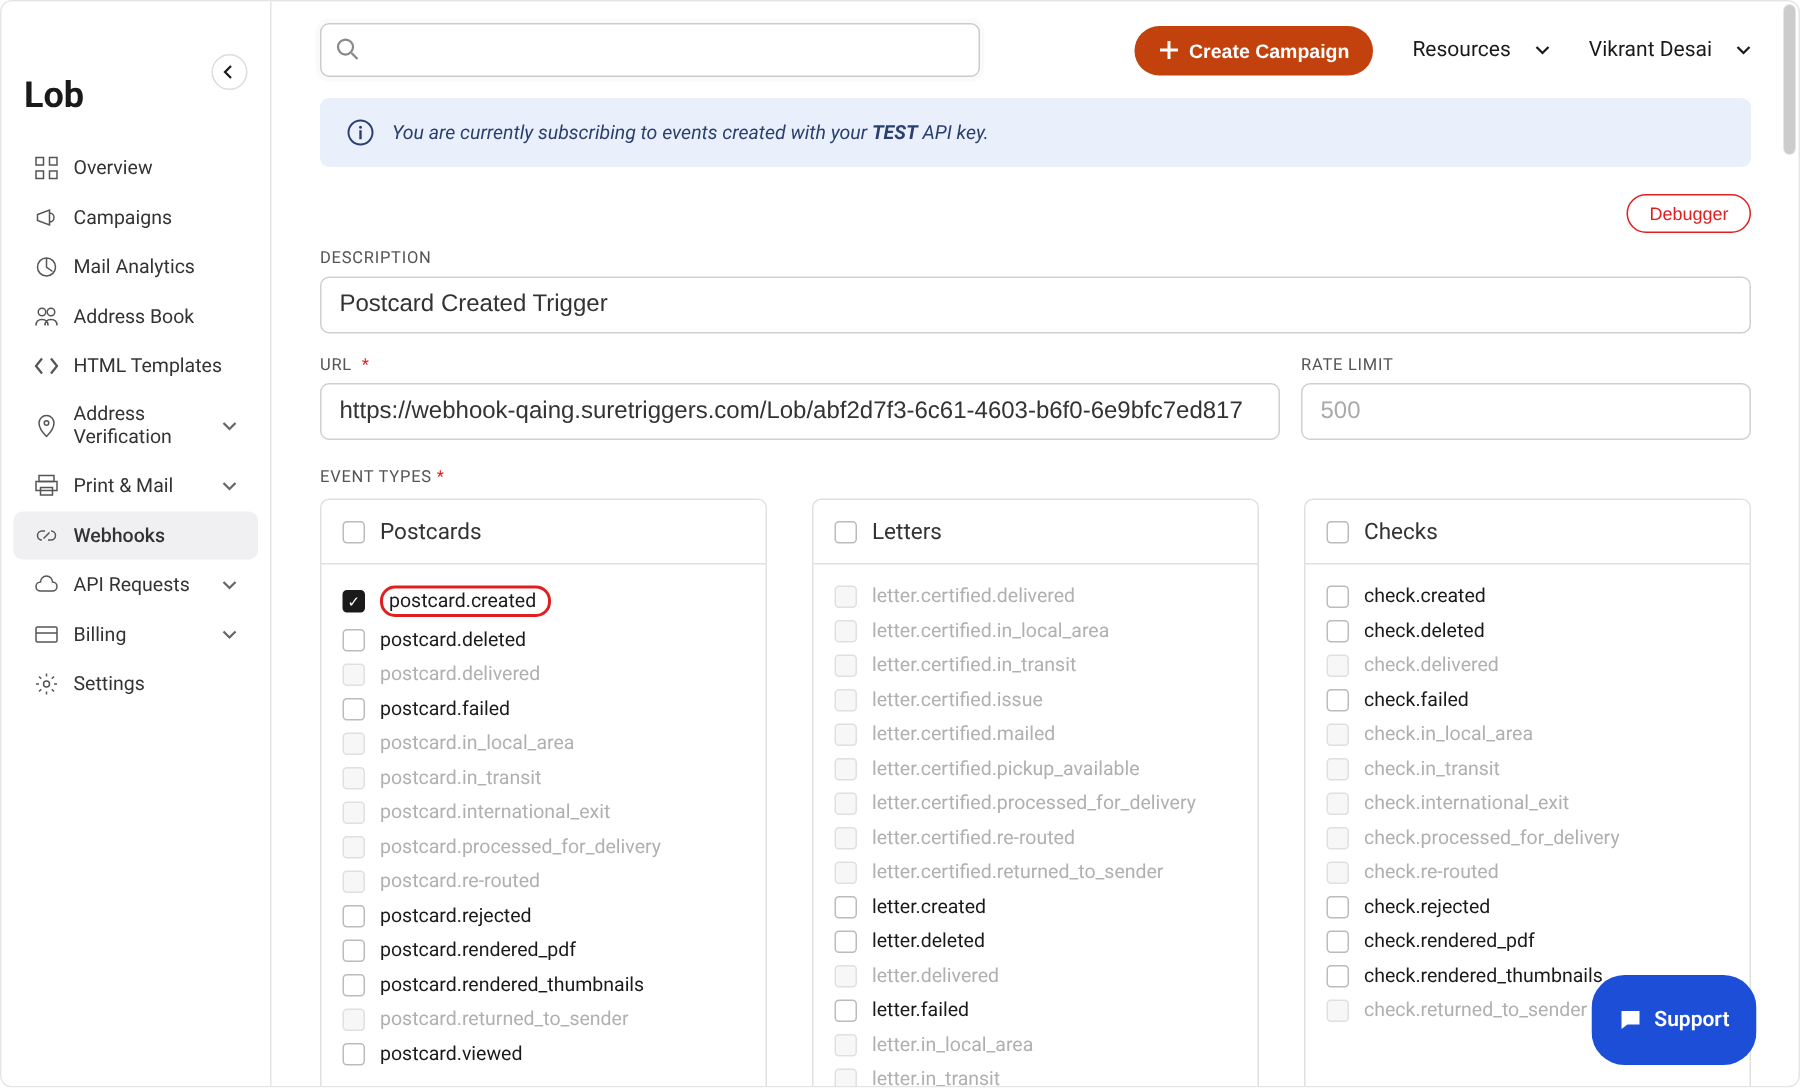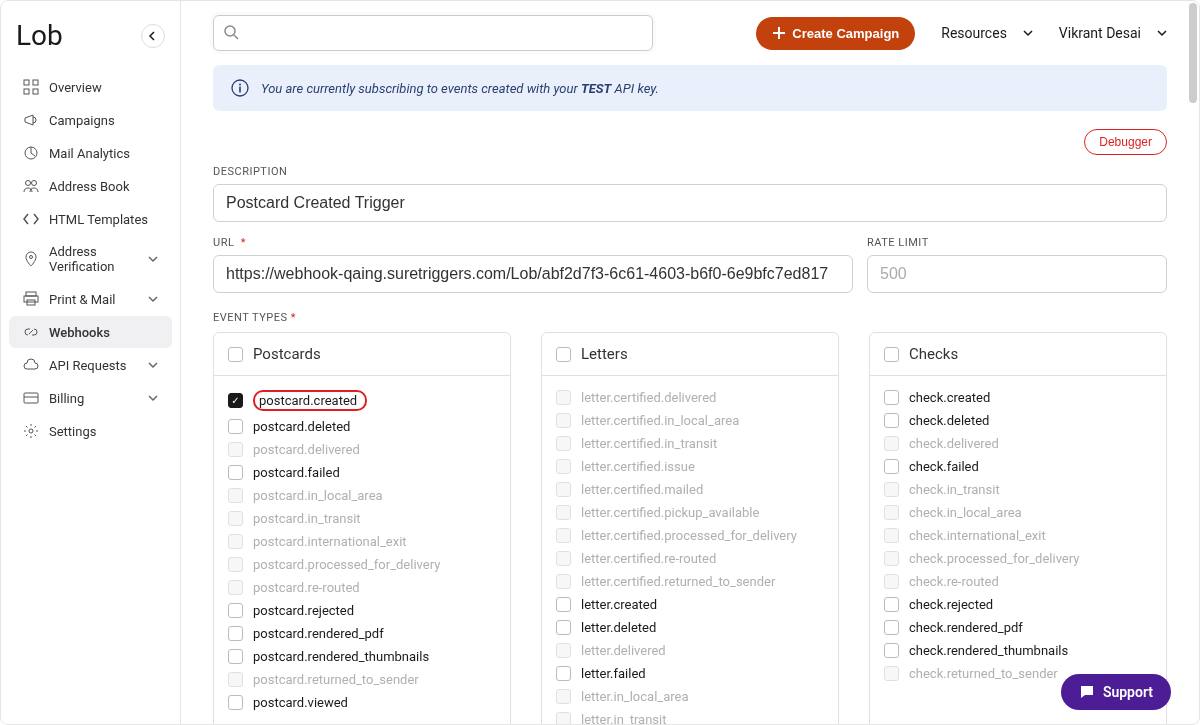--- a/index.html
+++ b/index.html
@@ -1,20 +1,20 @@
 <!DOCTYPE html>
 <html><head>
 <meta charset="utf-8">
 <style>
 * { margin: 0; padding: 0; box-sizing: border-box; }
 body { font-family: -apple-system, BlinkMacSystemFont, 'Segoe UI', Roboto, sans-serif; background: #fff; color: #1a1a1a; font-size: 14px; }
 .app { display: flex; width: 1200px; height: 725px; border: 1px solid #e5e5e5; border-radius: 8px; overflow: hidden; position: relative; }
 .sidebar { width: 180px; background: #fff; border-right: 1px solid #e5e5e5; display: flex; flex-direction: column; padding-top: 10px; }
 .logo-row { display: flex; align-items: center; justify-content: space-between; padding: 8px 15px 18px; }
-.logo { font-size: 28px; font-weight: 400; }
+.logo { font-size: 24px; font-weight: 700; margin-top: 30px; }
 .collapse-btn { width: 24px; height: 24px; border: 1px solid #ddd; border-radius: 50%; display: flex; align-items: center; justify-content: center; cursor: pointer; font-size: 12px; }
 .nav-item { display: flex; align-items: center; gap: 10px; padding: 8px 14px; cursor: pointer; color: #333; font-size: 13px; border-radius: 6px; margin: 1px 8px; position: relative; }
 .nav-item.active { background: #f0f0f2; font-weight: 500; }
 .nav-item .chev { margin-left: auto; font-size: 10px; color: #666; }
 .nav-icon { width: 16px; height: 16px; display: inline-flex; align-items: center; justify-content: center; color: #555; }
 .main { flex: 1; display: flex; flex-direction: column; overflow-y: auto; }
 .topbar { display: flex; align-items: center; padding: 14px 32px; gap: 20px; }
 .search-wrap { position: relative; flex: 0 0 440px; }
 .search-wrap input { width: 100%; height: 36px; border: 1px solid #ccc; border-radius: 6px; padding: 0 12px 0 36px; font-size: 14px; outline: none; box-shadow: 0 0 0 3px rgba(0,0,0,0.02); }
 .search-wrap .sicon { position: absolute; left: 10px; top: 9px; color: #888; }
@@ -37,21 +37,21 @@
 .event-cols { display: flex; gap: 30px; margin-top: 8px; }
 .event-col { flex: 1; border: 1px solid #e0e0e0; border-radius: 6px; }
 .event-head { padding: 12px 14px; border-bottom: 1px solid #e0e0e0; display: flex; align-items: center; gap: 10px; font-size: 15px; color: #333; }
 .event-body { padding: 10px 14px; }
 .evt-item { display: flex; align-items: center; gap: 10px; padding: 4px 0; font-size: 13px; }
 .evt-item.dis { color: #b0b0b0; }
 .cbox { width: 15px; height: 15px; border: 1.5px solid #bbb; border-radius: 3px; display: inline-flex; align-items: center; justify-content: center; flex-shrink: 0; background: #fff; }
 .cbox.checked { background: #1a1a1a; border-color: #1a1a1a; color: #fff; font-size: 10px; }
 .evt-item.dis .cbox { border-color: #e0e0e0; background: #f7f7f7; }
 .highlight-pill { border: 2px solid #e02020; border-radius: 10px; padding: 1px 8px 1px 4px; display: inline-block; }
-.support-pill { position: absolute; bottom: 14px; right: 28px; background: #4c1d95; color: #fff; border-radius: 22px; padding: 10px 18px; display: flex; align-items: center; gap: 8px; font-size: 14px; font-weight: 600; cursor: pointer; }
+.support-pill { position: absolute; bottom: 14px; right: 28px; background: #1d4ed8; color: #fff; border-radius: 22px; padding: 22px 18px; display: flex; align-items: center; gap: 8px; font-size: 14px; font-weight: 600; cursor: pointer; }
 .scrollbar-stub { position: absolute; right: 2px; top: 2px; width: 8px; height: 100px; background: #ccc; border-radius: 4px; }
 svg { display: block; }
 </style>
 </head>
 <body>
 
 <div class="app">
   <div class="scrollbar-stub"></div>
 
   <aside class="sidebar">
@@ -403,25 +403,25 @@
                 <div class="evt-item dis">
                   <span class="cbox"></span>
                   <span>check.delivered</span>
                 </div>
                 <div class="evt-item">
                   <span class="cbox"></span>
                   <span>check.failed</span>
                 </div>
                 <div class="evt-item dis">
                   <span class="cbox"></span>
+                  <span>check.in_local_area</span>
+                </div>
+                <div class="evt-item dis">
+                  <span class="cbox"></span>
                   <span>check.in_transit</span>
-                </div>
-                <div class="evt-item dis">
-                  <span class="cbox"></span>
-                  <span>check.in_local_area</span>
                 </div>
                 <div class="evt-item dis">
                   <span class="cbox"></span>
                   <span>check.international_exit</span>
                 </div>
                 <div class="evt-item dis">
                   <span class="cbox"></span>
                   <span>check.processed_for_delivery</span>
                 </div>
                 <div class="evt-item dis">

